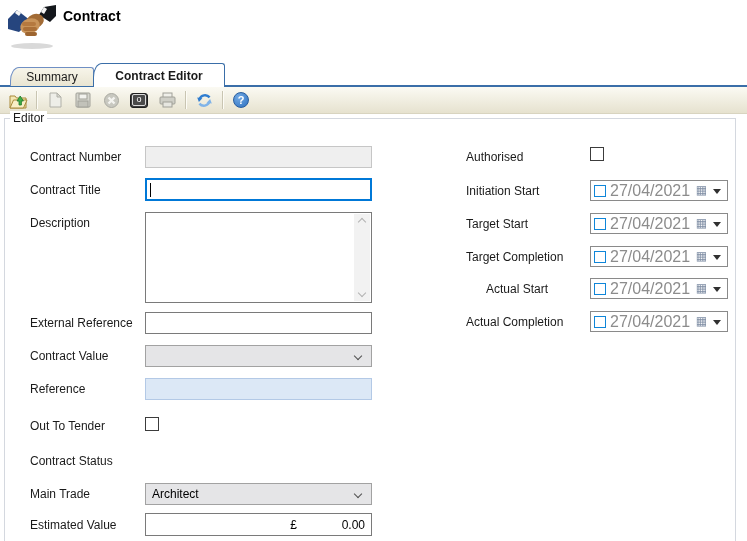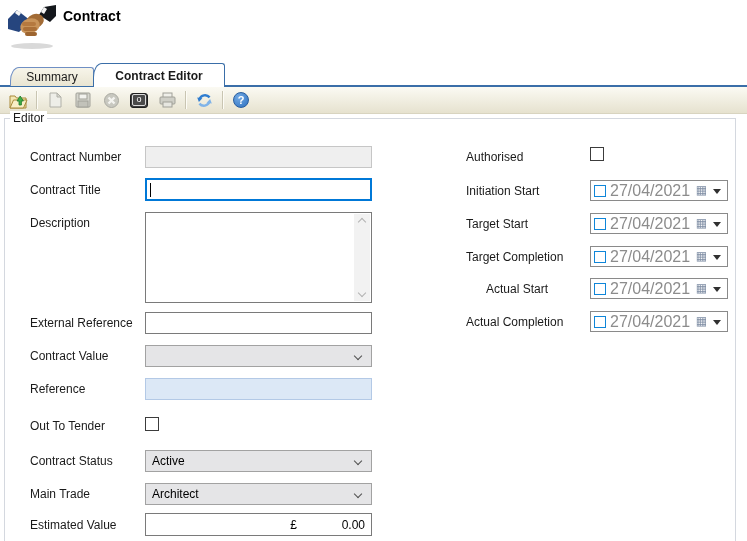--- a/index.html
+++ b/index.html
@@ -178,24 +178,20 @@
     <span class="combo-chev"></span>
   </div>
 
   <div class="lbl" style="left:30px; top:382px;">Reference</div>
   <input class="txt disabled-blue" style="left: 145px; top: 378px; width: 227px;" disabled="" value="">
 
   <div class="lbl" style="left:30px; top:419px;">Out To Tender</div>
   <div class="check" style="left:145px; top:417px;"></div>
 
   <div class="lbl" style="left:30px; top:454px;">Contract Status</div>
-  <div class="combo" style="left:145px; top:450px; width:227px;">
-    <span>Active</span>
-    <span class="combo-chev"></span>
-  </div>
 
   <div class="lbl" style="left:30px; top:487px;">Main Trade</div>
   <div class="combo" style="left:145px; top:483px; width:227px;">
     <span>Architect</span>
     <span class="combo-chev"></span>
   </div>
 
   <div class="lbl" style="left:30px; top:518px;">Estimated Value</div>
   <div class="txt" style="left:145px; top:513px; width:227px; height:23px;">
     <span class="money-cur">£</span>

